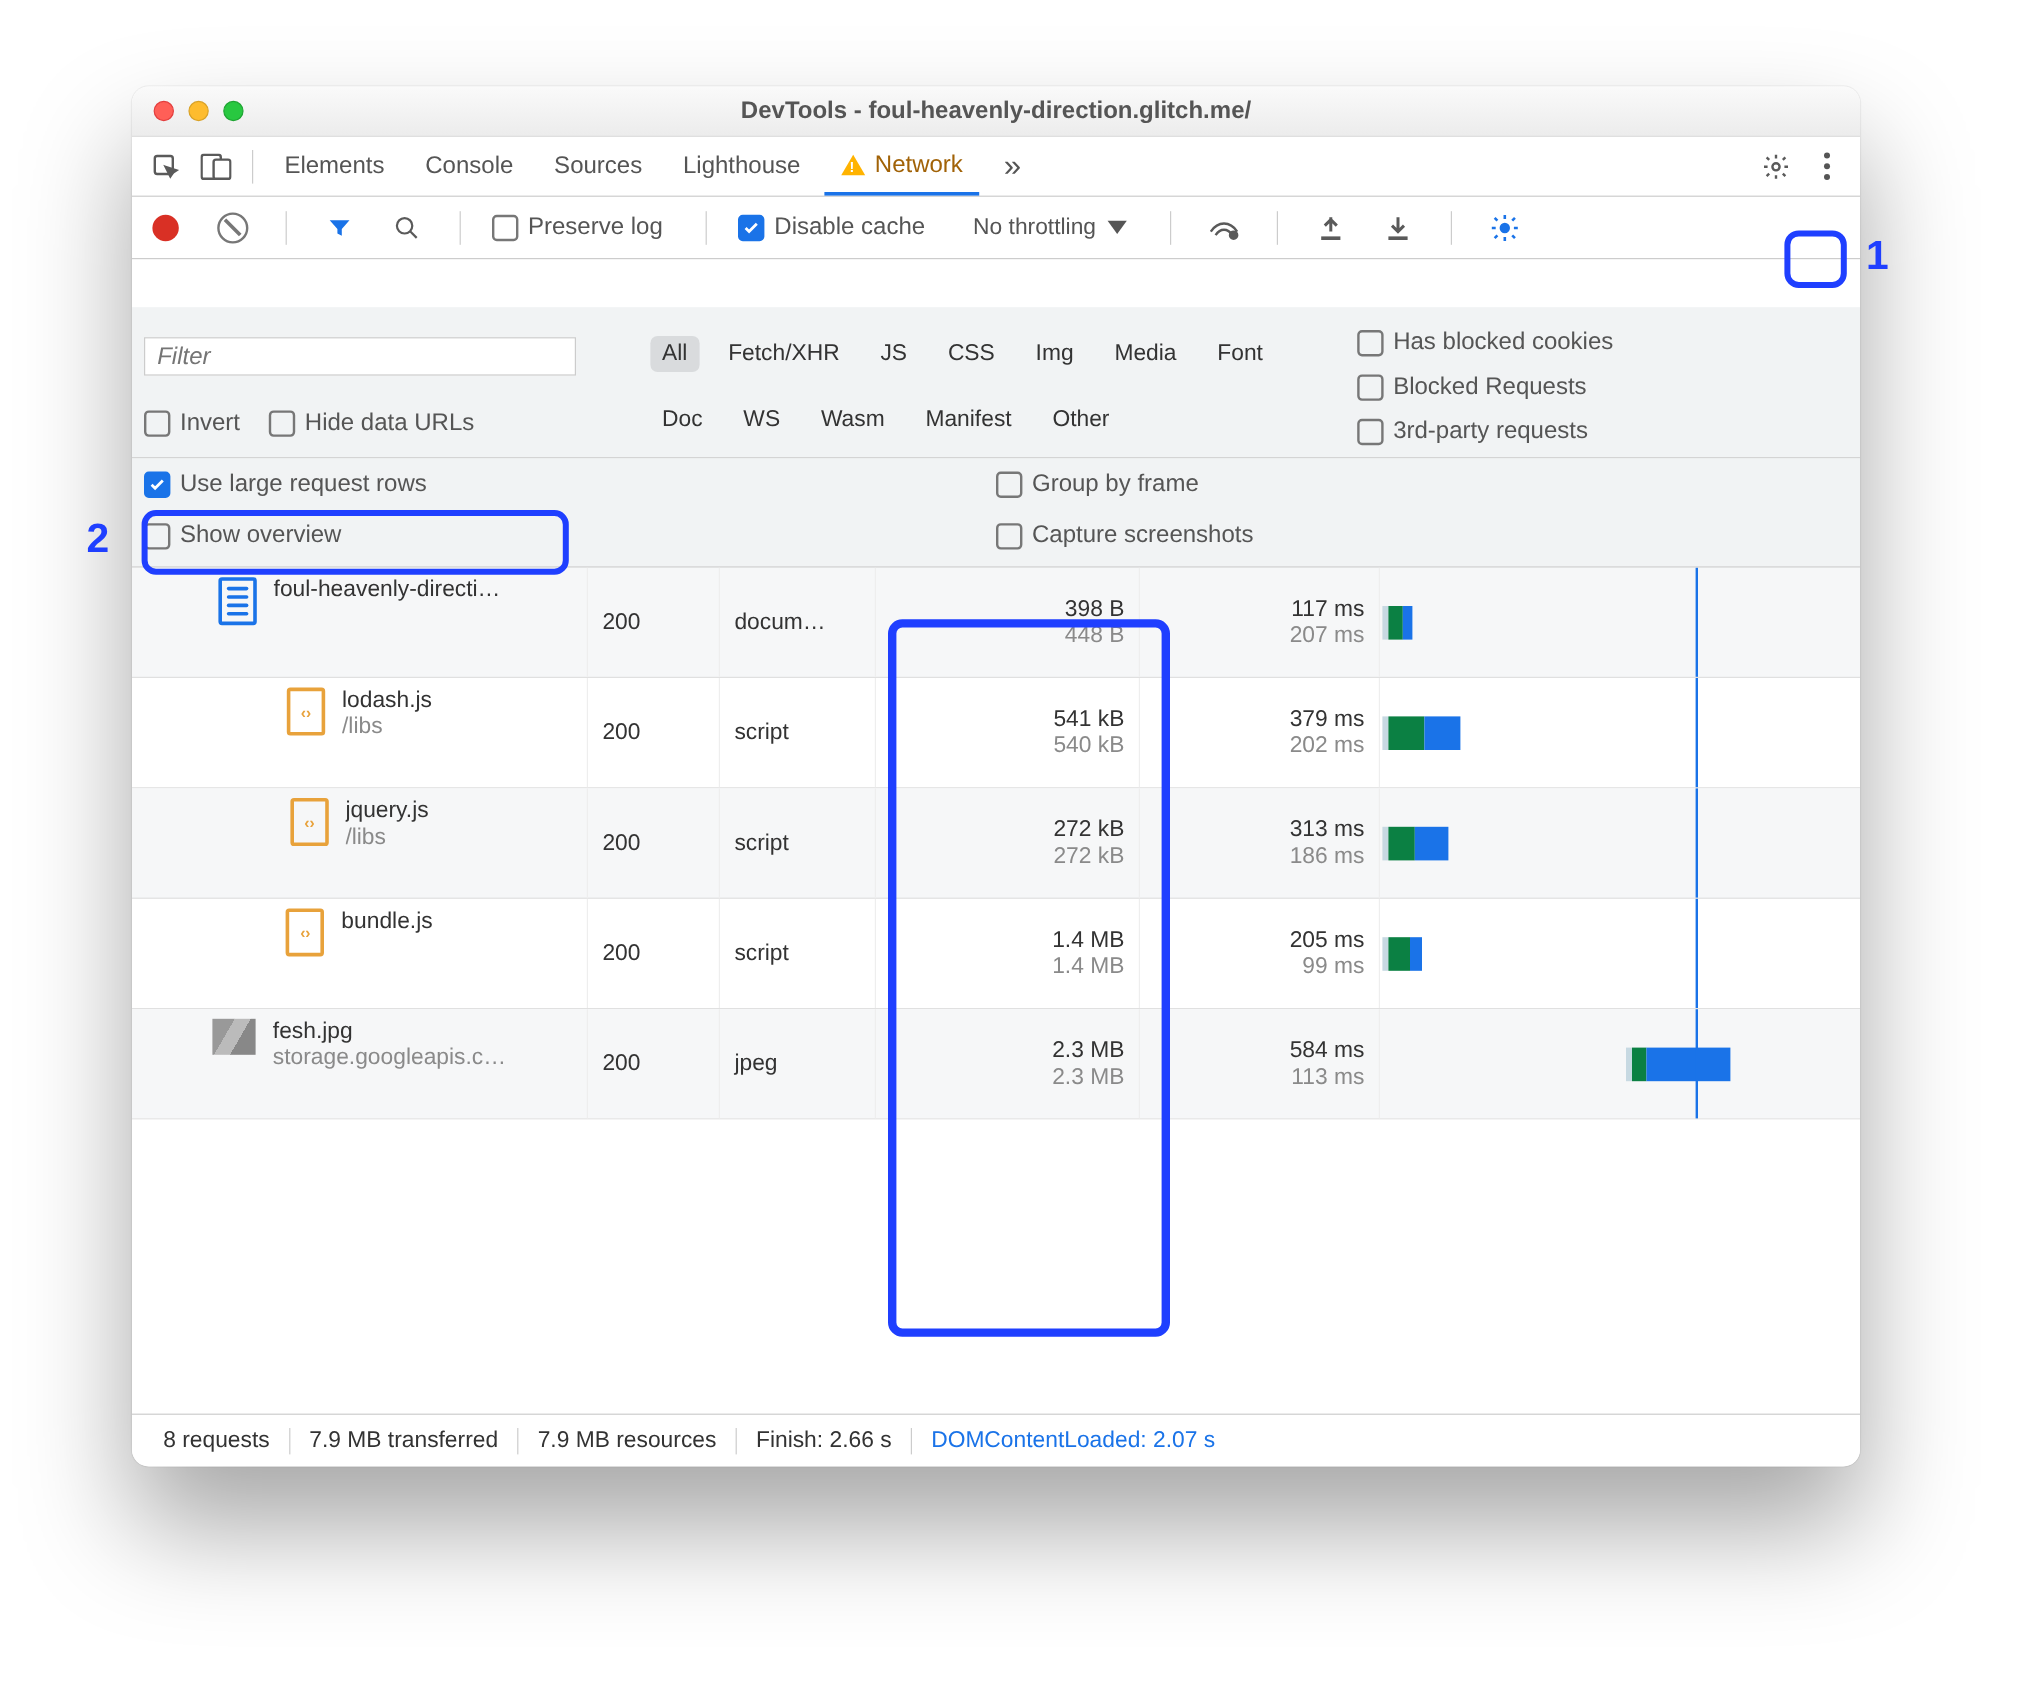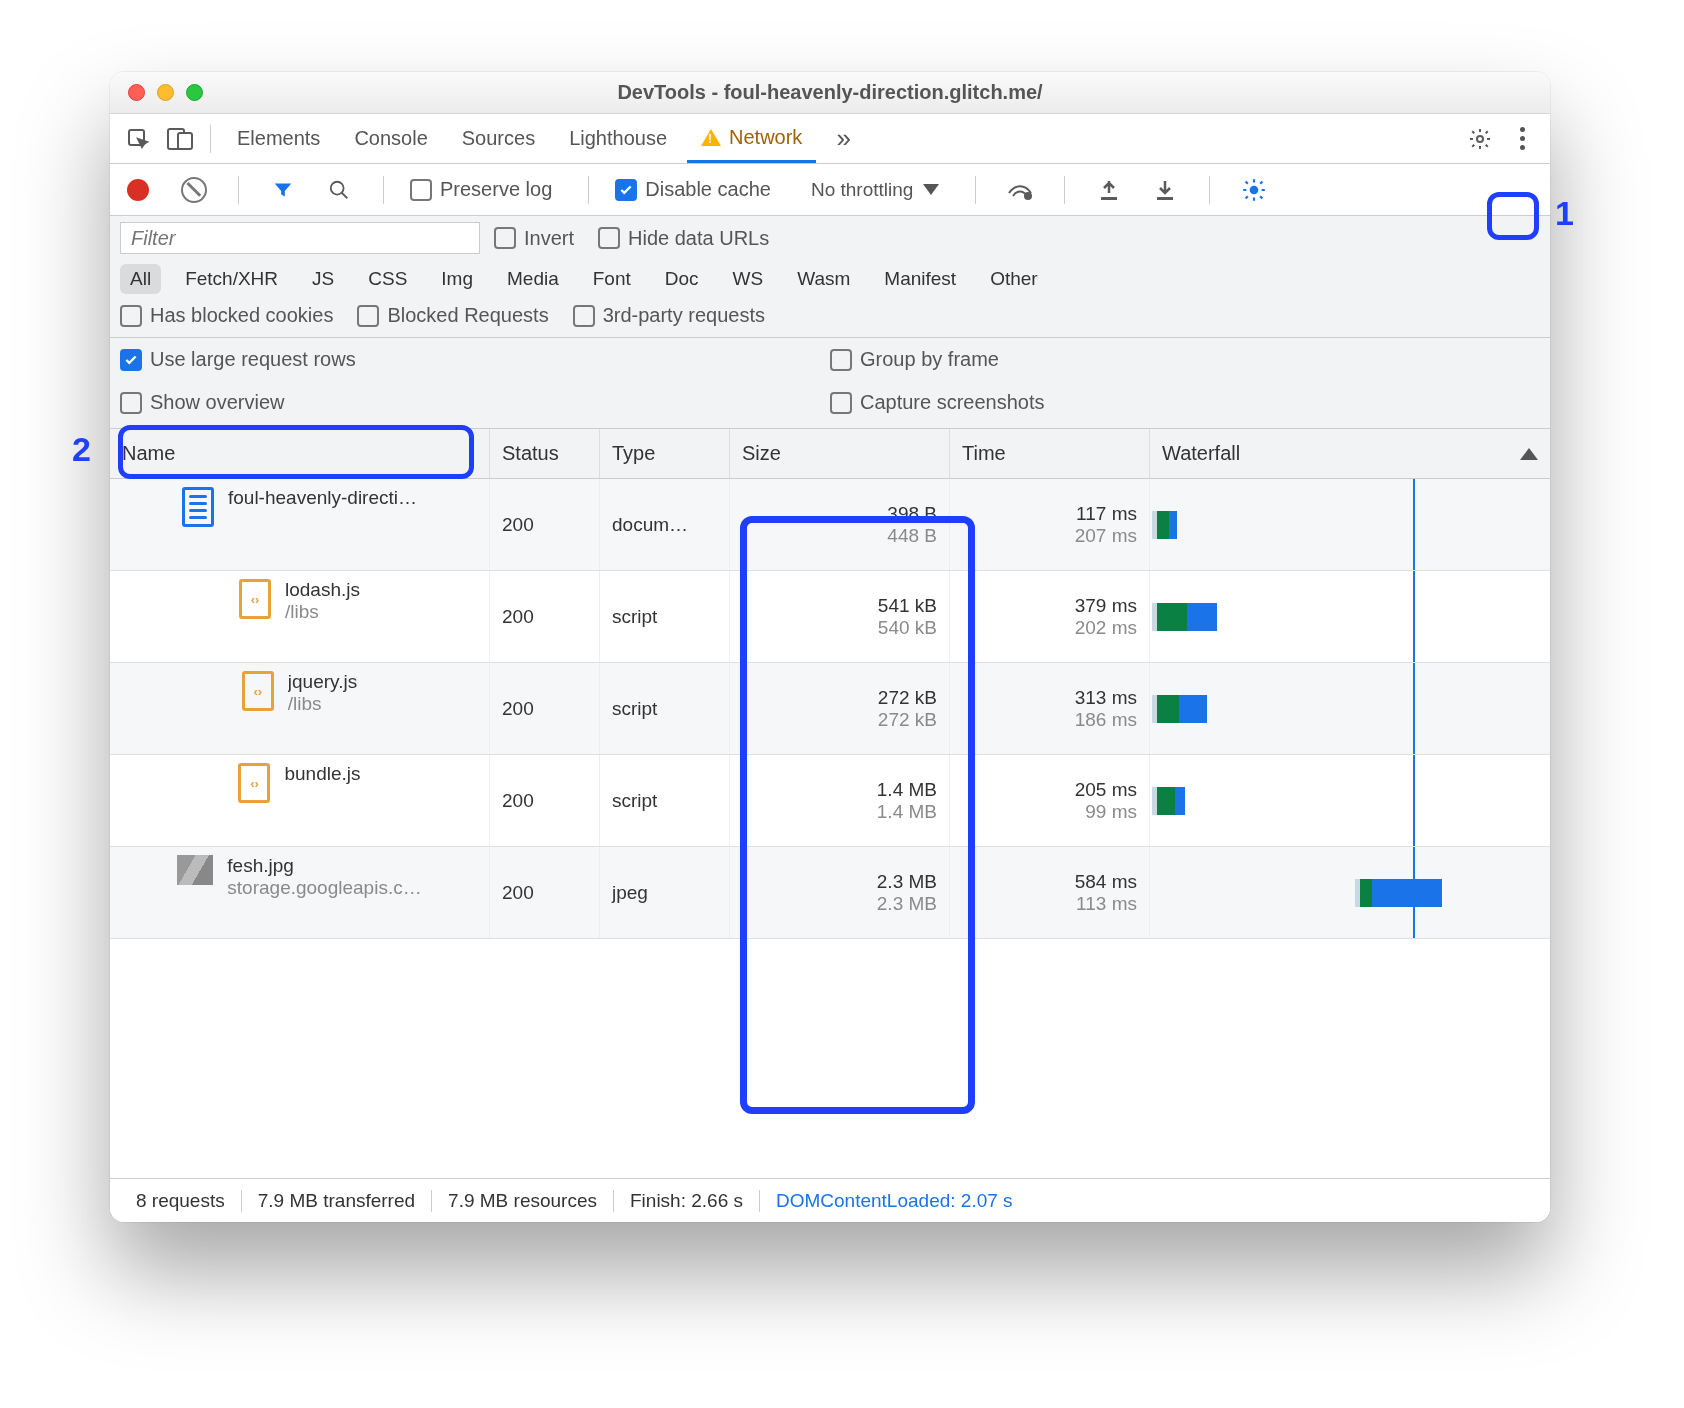--- a/index.html
+++ b/index.html
@@ -81,23 +81,24 @@
   .throttle { color:#555; display:flex; align-items:center; gap:10px; padding:0 10px; }
   .tri-down { width:0;height:0;border-left:8px solid transparent;border-right:8px solid transparent;border-top:11px solid #555;}
   .gear-blue { color:#1a73e8; }
   .annot-box { position:absolute; border:5px solid #1f3fff; border-radius:12px; pointer-events:none; }
   .annot-num { position:absolute; font-weight:800; color:#1f3fff; font-size:34px; }
 
   
   .filters {
     background:#f1f3f4;
     border-bottom:1px solid #ccc;
-    padding: 6px 10px 10px 10px;
-    display:flex; flex-direction:column; gap:10px;
+    padding: 18px 10px 10px 10px;
+    display:flex; flex-direction:row; gap:10px;
     color:#333;
+    margin-top:40px;
   }
   .frow { display:flex; align-items:center; gap:14px; flex-wrap:wrap;}
   .filter-input {
     width:360px; height:32px;
     background:#fff; border:1px solid #ccc;
     color:#aaa; padding:0 10px; font-size:20px; font-style:italic;
   }
   .filter-input:not(:placeholder-shown){ font-style:normal; color:#333;}
   .chip { padding:4px 10px; border-radius:6px; cursor:pointer;}
   .chip.active{ background:#d9dbdd; }
@@ -352,31 +353,20 @@
         <span class="check"></span>
           <span>Show overview</span>
       </label>
       <label class="chk-label">
         <span class="check"></span>
           <span>Capture screenshots</span>
       </label>
     </div>
 
     <div class="table-wrap">
-      <div class="thead">
-        <div class="th">Name</div>
-        <div class="th">Status</div>
-        <div class="th">Type</div>
-        <div class="th">Size</div>
-        <div class="th">Time</div>
-        <div class="th">
-          <span>Waterfall</span>
-            <span class="sort-tri"></span>
-        </div>
-      </div>
       <div class="tbody" id="tbody">
           <div class="trow">
             <div class="td name-cell">
               <div class="file-icon">
                 <div class="ln"></div>
                 <div class="ln"></div>
                 <div class="ln"></div>
                 <div class="ln"></div>
               </div>
               <div class="name-text">

